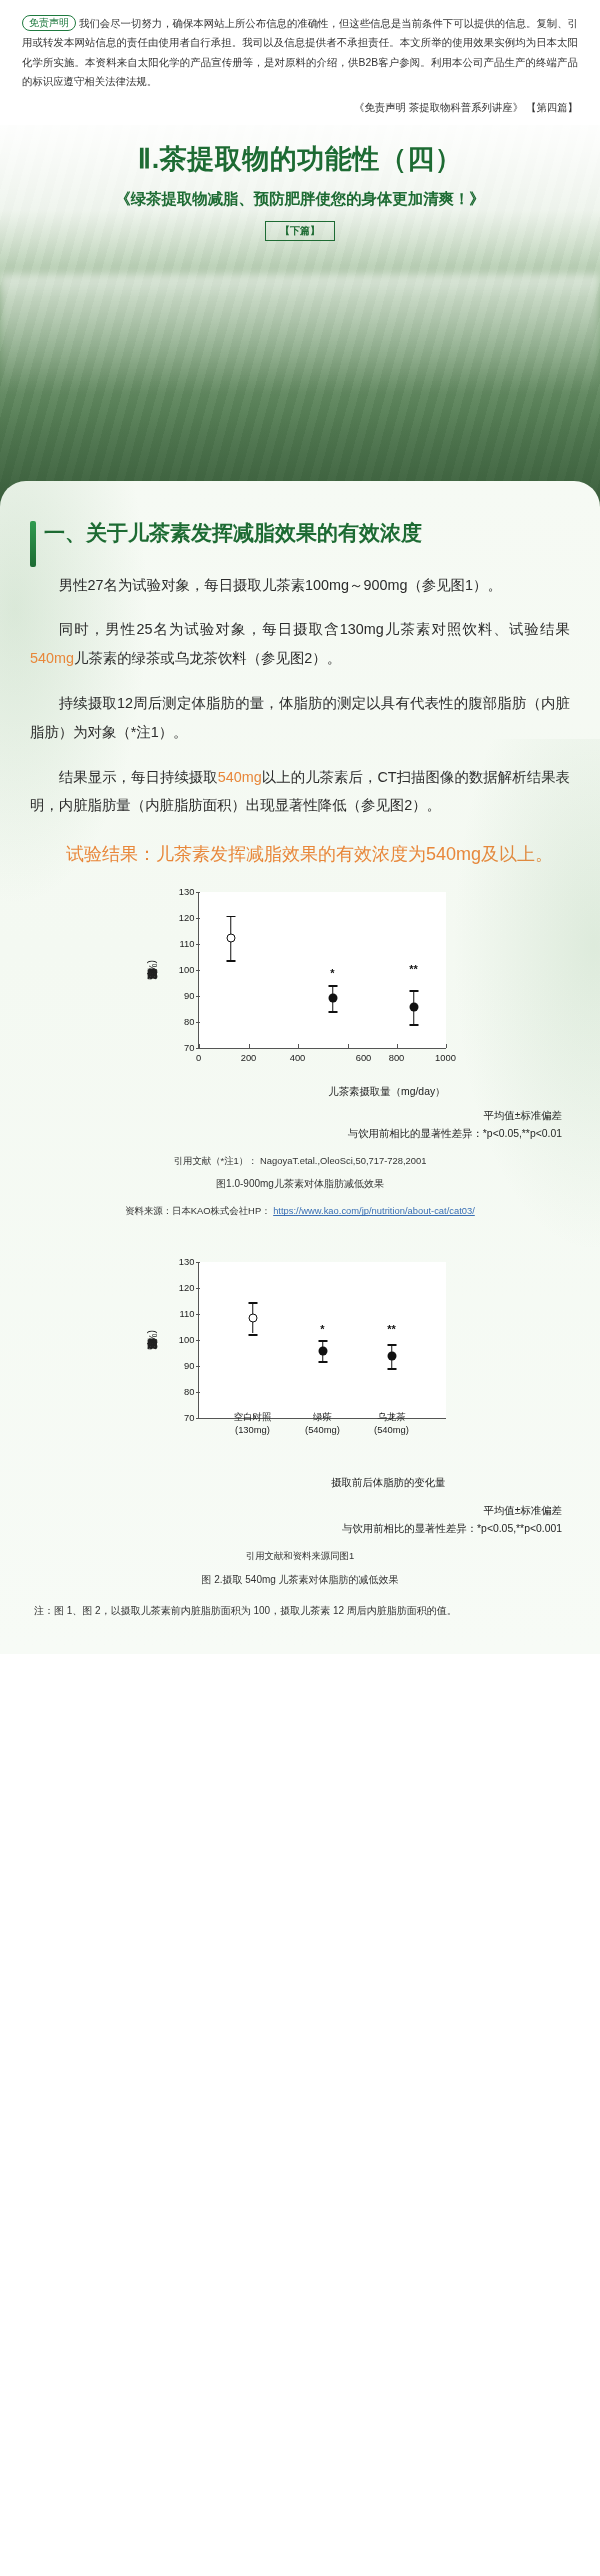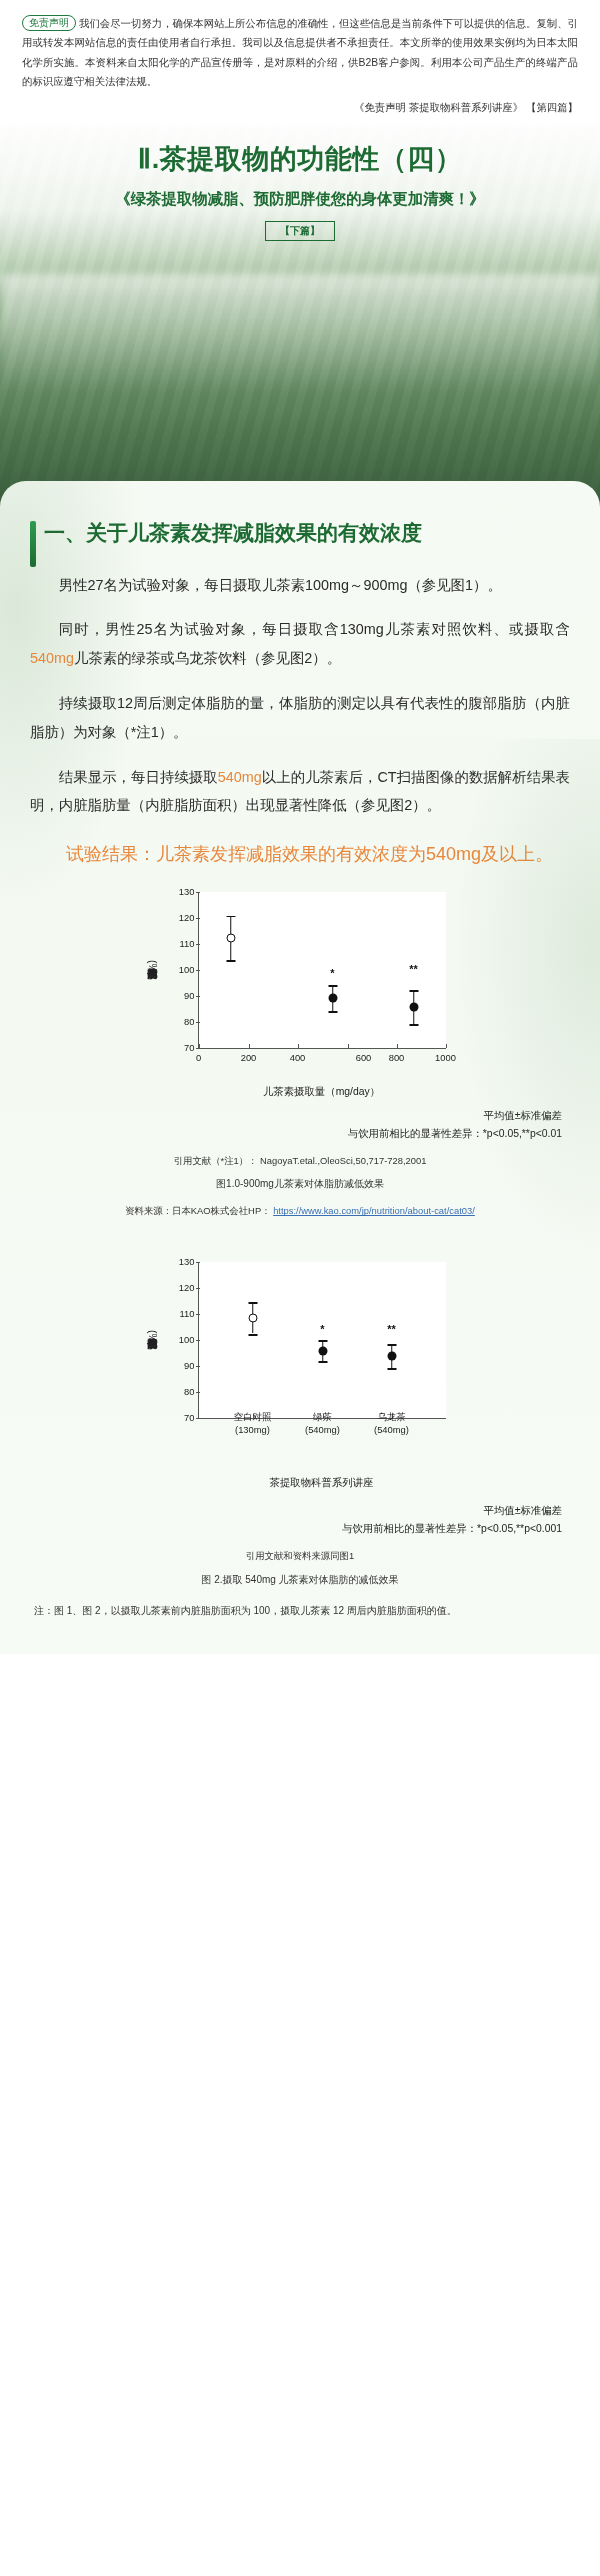--- a/index.html
+++ b/index.html
@@ -185,21 +185,21 @@
     position:absolute; bottom:0; width:1px; height:4px; background:#555;
   }
   .pt { position:absolute; transform:translate(-50%,-50%); }
   .pt .dot { width:9px; height:9px; border-radius:50%; background:#111; margin:0 auto; }
   .pt .dot.open { background:#fff; border:1.5px solid #111; width:9px; height:9px; }
   .errbar { position:absolute; width:1.5px; background:#111; transform:translateX(-50%); }
   .errcap { position:absolute; width:9px; height:1.5px; background:#111; transform:translateX(-50%); }
   .star { position:absolute; font-size:11px; color:#111; transform:translateX(-50%); font-weight:bold; }
   .xaxis-label {
     position:absolute; left:61px; width:248px; bottom:-18px;
-    text-align:center; font-size:10.4px; color:#222;
+    text-align:right; font-size:10.4px; color:#222;
   }
   .xaxis-label.two { bottom:-34px; }
 
   .note-right {
     text-align:right;
     font-size:10.4px;
     line-height:1.7;
     color:#222;
     margin:26px 8px 0 0;
   }
@@ -245,21 +245,21 @@
     </div>
   </div>
 
   <div class="body-wrap">
     <div class="inner">
 
       <h2 class="section">一、关于儿茶素发挥减脂效果的有效浓度</h2>
 
       <p class="para">男性27名为试验对象，每日摄取儿茶素100mg～900mg（参见图1）。</p>
 
-      <p class="para"><span>同时，男性25名为试验对象，每日摄取含130mg儿茶素对照饮料、或摄取含</span><span class="hl">540mg</span><span>儿茶素的绿茶或乌龙茶饮料（参见图2）。</span></p>
+      <p class="para"><span>同时，男性25名为试验对象，每日摄取含130mg儿茶素对照饮料、试验结果</span><span class="hl">540mg</span><span>儿茶素的绿茶或乌龙茶饮料（参见图2）。</span></p>
 
       <p class="para">持续摄取12周后测定体脂肪的量，体脂肪的测定以具有代表性的腹部脂肪（内脏脂肪）为对象（*注1）。</p>
 
       <p class="para"><span>结果显示，每日持续摄取</span><span class="hl">540mg</span><span>以上的儿茶素后，CT扫描图像的数据解析结果表明，内脏脂肪量（内脏脂肪面积）出现显著性降低（参见图2）。</span></p>
 
       <p class="result"><span>试验结果：</span><span>儿茶素发挥减脂效果的有效浓度为540mg及以上。</span></p>
 
       <div class="chart-block">
         <div class="chart-area">
           <div class="ylabel-vert">
@@ -366,21 +366,21 @@
               </div>
             <div class="star" style="left:193px; top:61px;">**</div>
 
             <div class="xtick" style="left:54px; bottom:-17px; white-space:pre; text-align:center;">空白对照
 (130mg)</div>
             <div class="xtick" style="left:124px; bottom:-17px; white-space:pre; text-align:center;">绿茶
 (540mg)</div>
             <div class="xtick" style="left:193px; bottom:-17px; white-space:pre; text-align:center;">乌龙茶
 (540mg)</div>
           </div>
-          <div class="xaxis-label two">茶提取物科普系列讲座</div>
+          <div class="xaxis-label two">摄取前后体脂肪的变化量</div>
         </div>
 
         <div class="note-right" style="margin-top:46px;">
           <div>平均值±标准偏差</div>
           <div>与饮用前相比的显著性差异：*p&lt;0.05,**p&lt;0.001</div>
         </div>
         <div class="cite">引用文献和资料来源同图1</div>
         <div class="figcap">图 2.摄取 540mg 儿茶素对体脂肪的减低效果</div>
         <div class="footnote">注：图 1、图 2，以摄取儿茶素前内脏脂肪面积为 100，摄取儿茶素 12 周后内脏脂肪面积的值。</div>
       </div>

